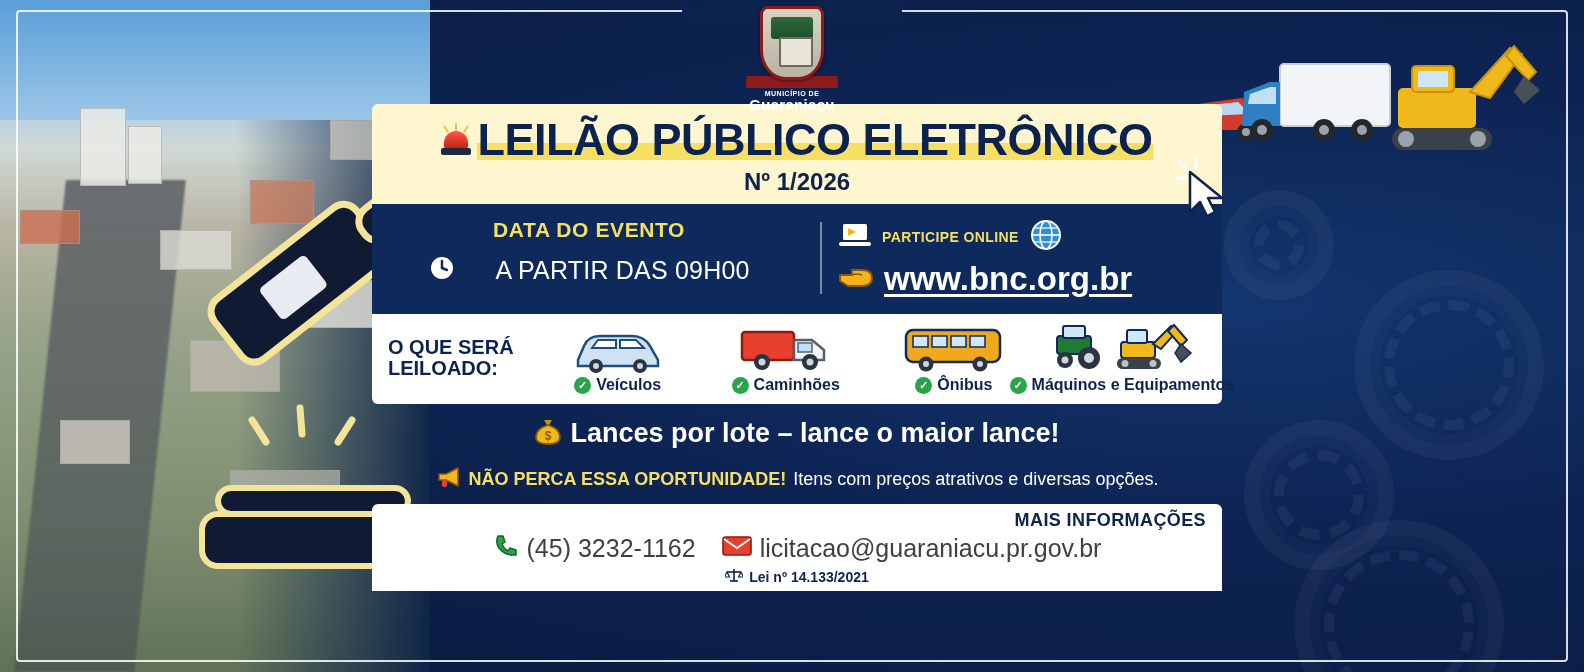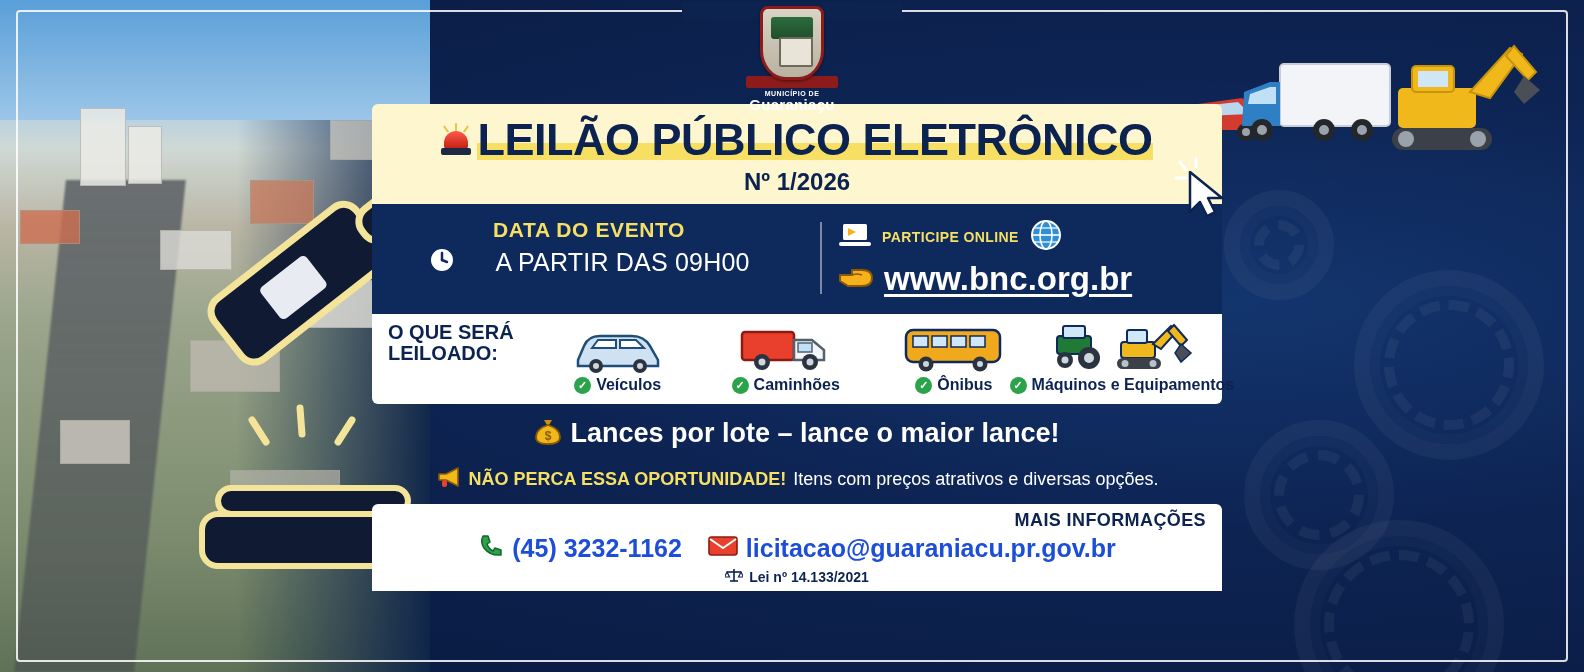--- a/index.html
+++ b/index.html
@@ -203,21 +203,21 @@
   .site-url {
     color: #ffffff; font-size: 33px; font-weight: bold; text-decoration: underline;
     text-underline-offset: 4px;
     white-space: nowrap;
   }
 
   .items-band {
     background: #ffffff;
     border-radius: 0 0 6px 6px;
     padding: 8px 16px 10px;
-    display: flex; align-items: flex-start; gap: 20px;
+    display: flex; align-items: center; gap: 20px;
   }
   .items-label {
     color: #0c2350; font-size: 20px; font-weight: bold; line-height: 1.05;
     white-space: nowrap;
   }
   .items-grid { display: flex; flex: 1; justify-content: space-around; align-items: flex-end; }
   .item { text-align: center; width: 25%; }
   .item .art { height: 52px; display:flex; align-items:flex-end; justify-content:center; }
   .item .cap {
     display:flex; align-items:center; justify-content:center; gap: 5px;
@@ -247,21 +247,21 @@
     background:#ffffff; border-radius: 6px 6px 0 0; margin-top: 12px;
     padding: 6px 16px 4px; text-align:center;
   }
   .contact-title {
     color:#0c2350; font-size: 18px; font-weight: bold; letter-spacing:.4px;text-align:right;
   }
   .contact-row {
     display:flex; align-items:center; justify-content:center; gap: 26px; margin-top: 2px;
   }
   .contact-item { display:flex; align-items:center; gap: 8px; }
-  .contact-text { color:#1d4ed8; font-size: 25px; font-weight: bold; white-space:nowrap; }
+  .contact-text { color:#404040; font-size: 25px; font-weight: normal; white-space:nowrap; }
   .law-row {
     display:flex; align-items:center; justify-content:center; gap: 6px; margin-top: 4px;
   }
   .law-text { color:#0c2350; font-size: 14px; font-weight: bold; }
 
   .cursor { position:absolute; right: -6px; top: 52px; width: 54px; height: 62px; }
 </style>
 </head>
 <body>
 
@@ -376,21 +376,21 @@
             <line x1="22" y1="2" x2="22" y2="12"></line>
           </g>
           <path d="M16 16 L16 56 L26 46 L33 60 L41 56 L34 42 L48 42 Z" fill="#ffffff" stroke="#0c2350" stroke-width="2.5" stroke-linejoin="round"></path>
         </svg>
       </div>
     </div>
 
     <div class="info-band">
       <div class="info-left">
         <div class="data-label">DATA DO EVENTO</div>
-        <div class="data-row" style="margin-top:4px;gap:39px;">
+        <div class="data-row" style="margin-top:12px;gap:39px;">
           <span class="ico">
             <svg width="28" height="28" viewBox="0 0 28 28">
               <circle cx="14" cy="14" r="12" fill="#ffffff" stroke="#0e2a5c" stroke-width="2"></circle>
               <line x1="14" y1="14" x2="14" y2="7" stroke="#0e2a5c" stroke-width="2.5" stroke-linecap="round"></line>
               <line x1="14" y1="14" x2="19" y2="16" stroke="#0e2a5c" stroke-width="2.5" stroke-linecap="round"></line>
             </svg>
           </span>
           <span class="data-time">A PARTIR DAS 09H00</span>
         </div>
       </div>

